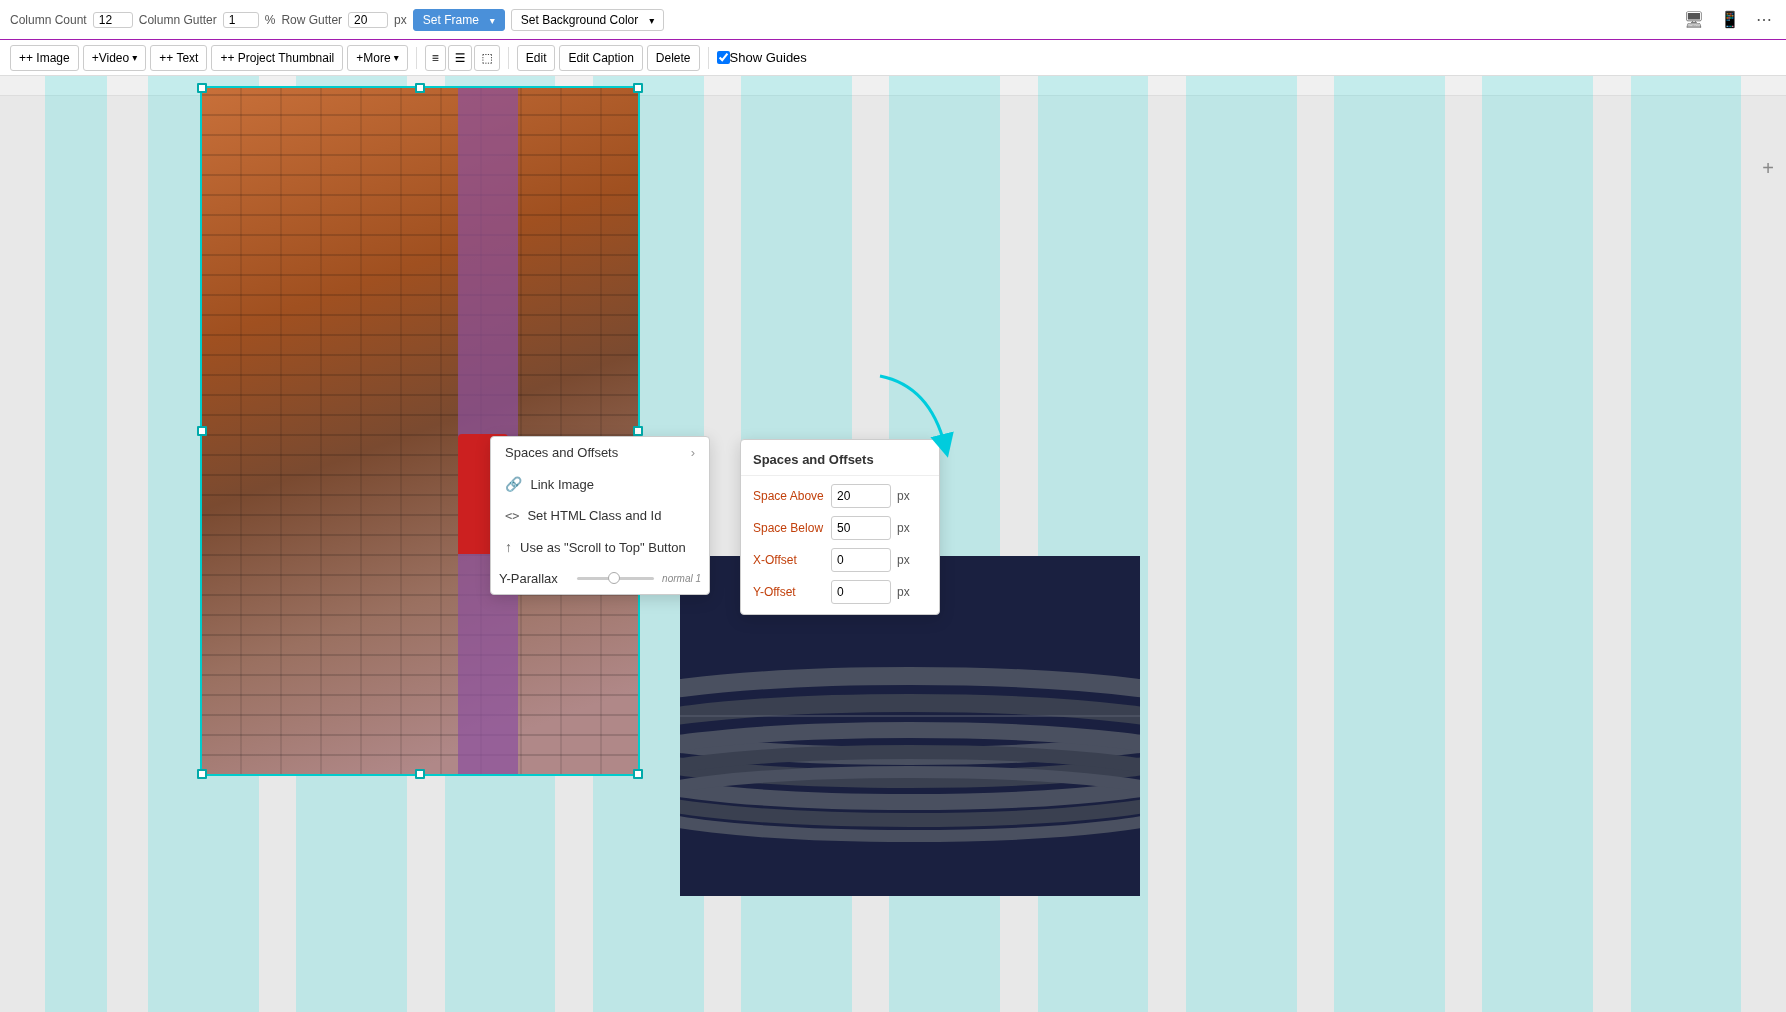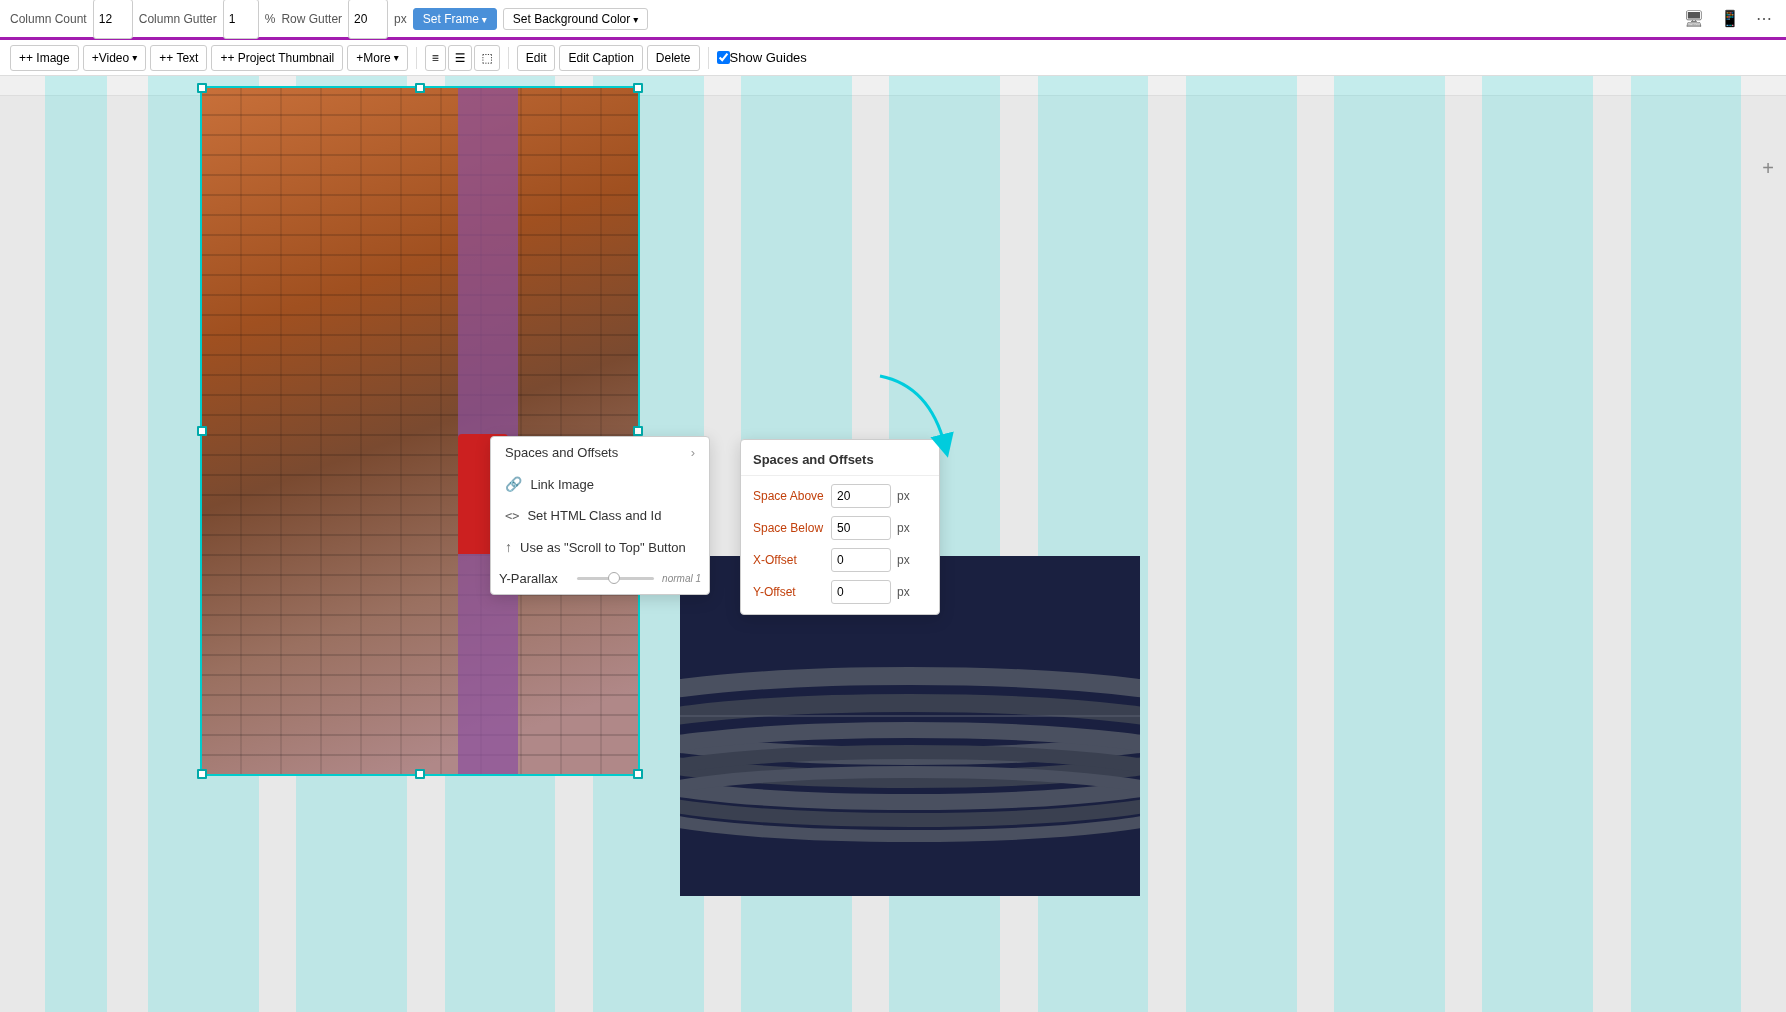--- a/index.html
+++ b/index.html
@@ -1,33 +1,33 @@
 <!DOCTYPE html>
 <html><head>
   <meta charset="utf-8">
   <style>
     * { box-sizing: border-box; margin: 0; padding: 0; }
     body { font-family: -apple-system, BlinkMacSystemFont, 'Segoe UI', Arial, sans-serif; font-size: 13px; background: #f0f0f0; overflow: hidden; }
 
     
     .toolbar-top {
       display: flex; align-items: center; gap: 6px;
-      background: #fff; border-bottom: 3px solid #a21caf;
+      background: #fff; border-bottom: 1px solid #a21caf;
       padding: 0 10px; height: 40px;
     }
     .toolbar-label { color: #555; font-size: 12px; white-space: nowrap; }
     .toolbar-input {
       border: 1px solid #ccc; border-radius: 3px;
-      padding: 2px 5px; font-size: 12px; width: 45px; height: 40px;
+      padding: 2px 5px; font-size: 12px; width: 45px; height: 16px;
     }
     .toolbar-unit { color: #555; font-size: 12px; }
     .toolbar-btn {
       border: 1px solid #ccc; border-radius: 3px; background: #fff;
       padding: 3px 9px; font-size: 12px; cursor: pointer; white-space: nowrap;
-      display: flex; align-items: center; gap: 3px; justify-content: flex-end;
+      display: flex; align-items: center; gap: 11px; justify-content: flex-end;
     }
     .toolbar-btn.blue-btn { background: #4a90d9; color: #fff; border-color: #4a90d9; }
     .toolbar-btn .caret::after { content: '▾'; font-size: 10px; }
     .toolbar-spacer { flex: 1; }
     .toolbar-right { display: flex; gap: 8px; align-items: center; }
     .icon-btn { background: none; border: none; cursor: pointer; padding: 4px; color: #555; font-size: 16px; }
 
     
     .toolbar-second {
       display: flex; align-items: center; gap: 4px;

